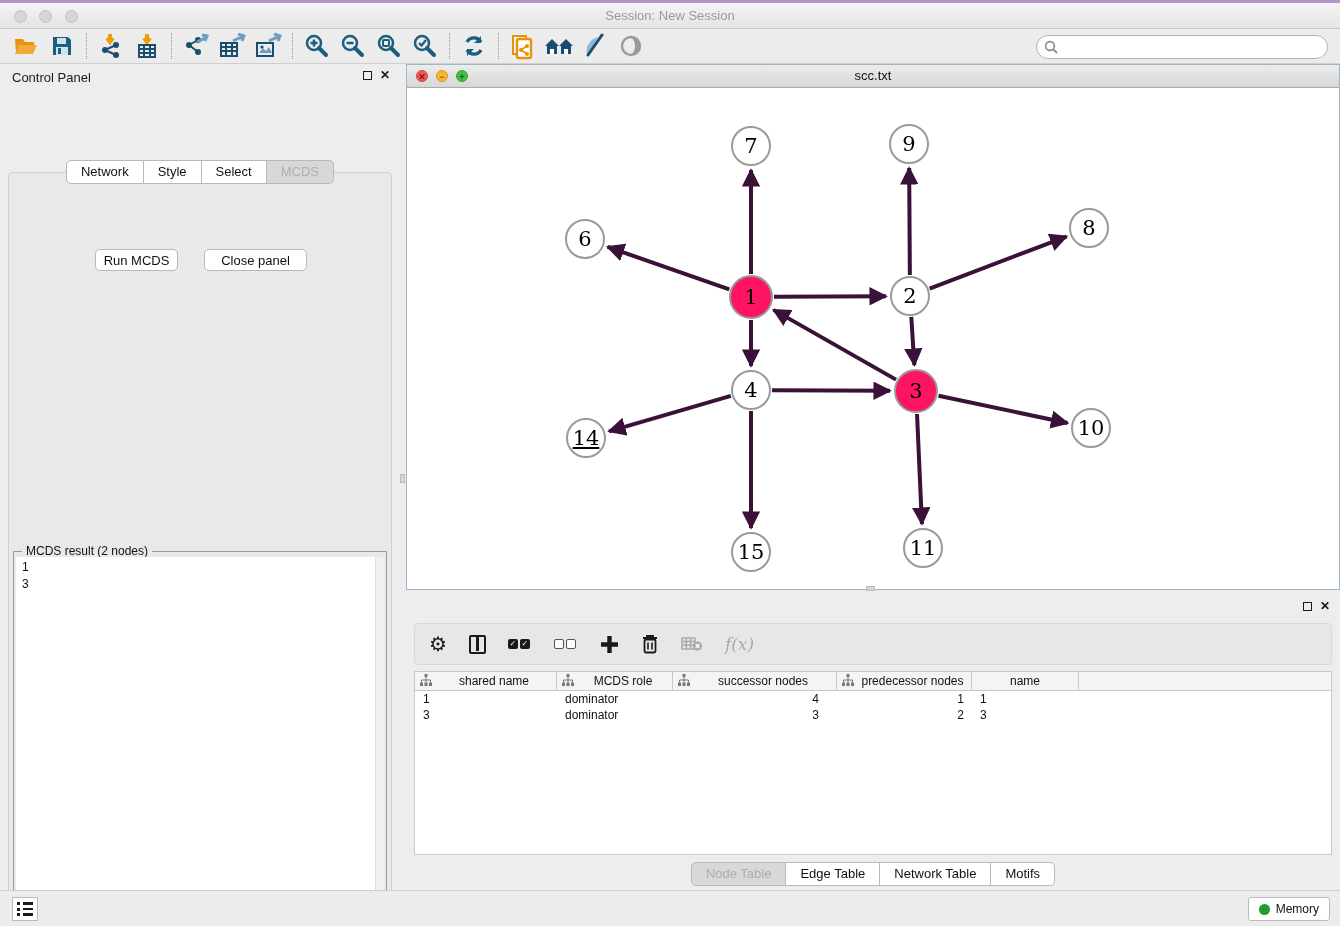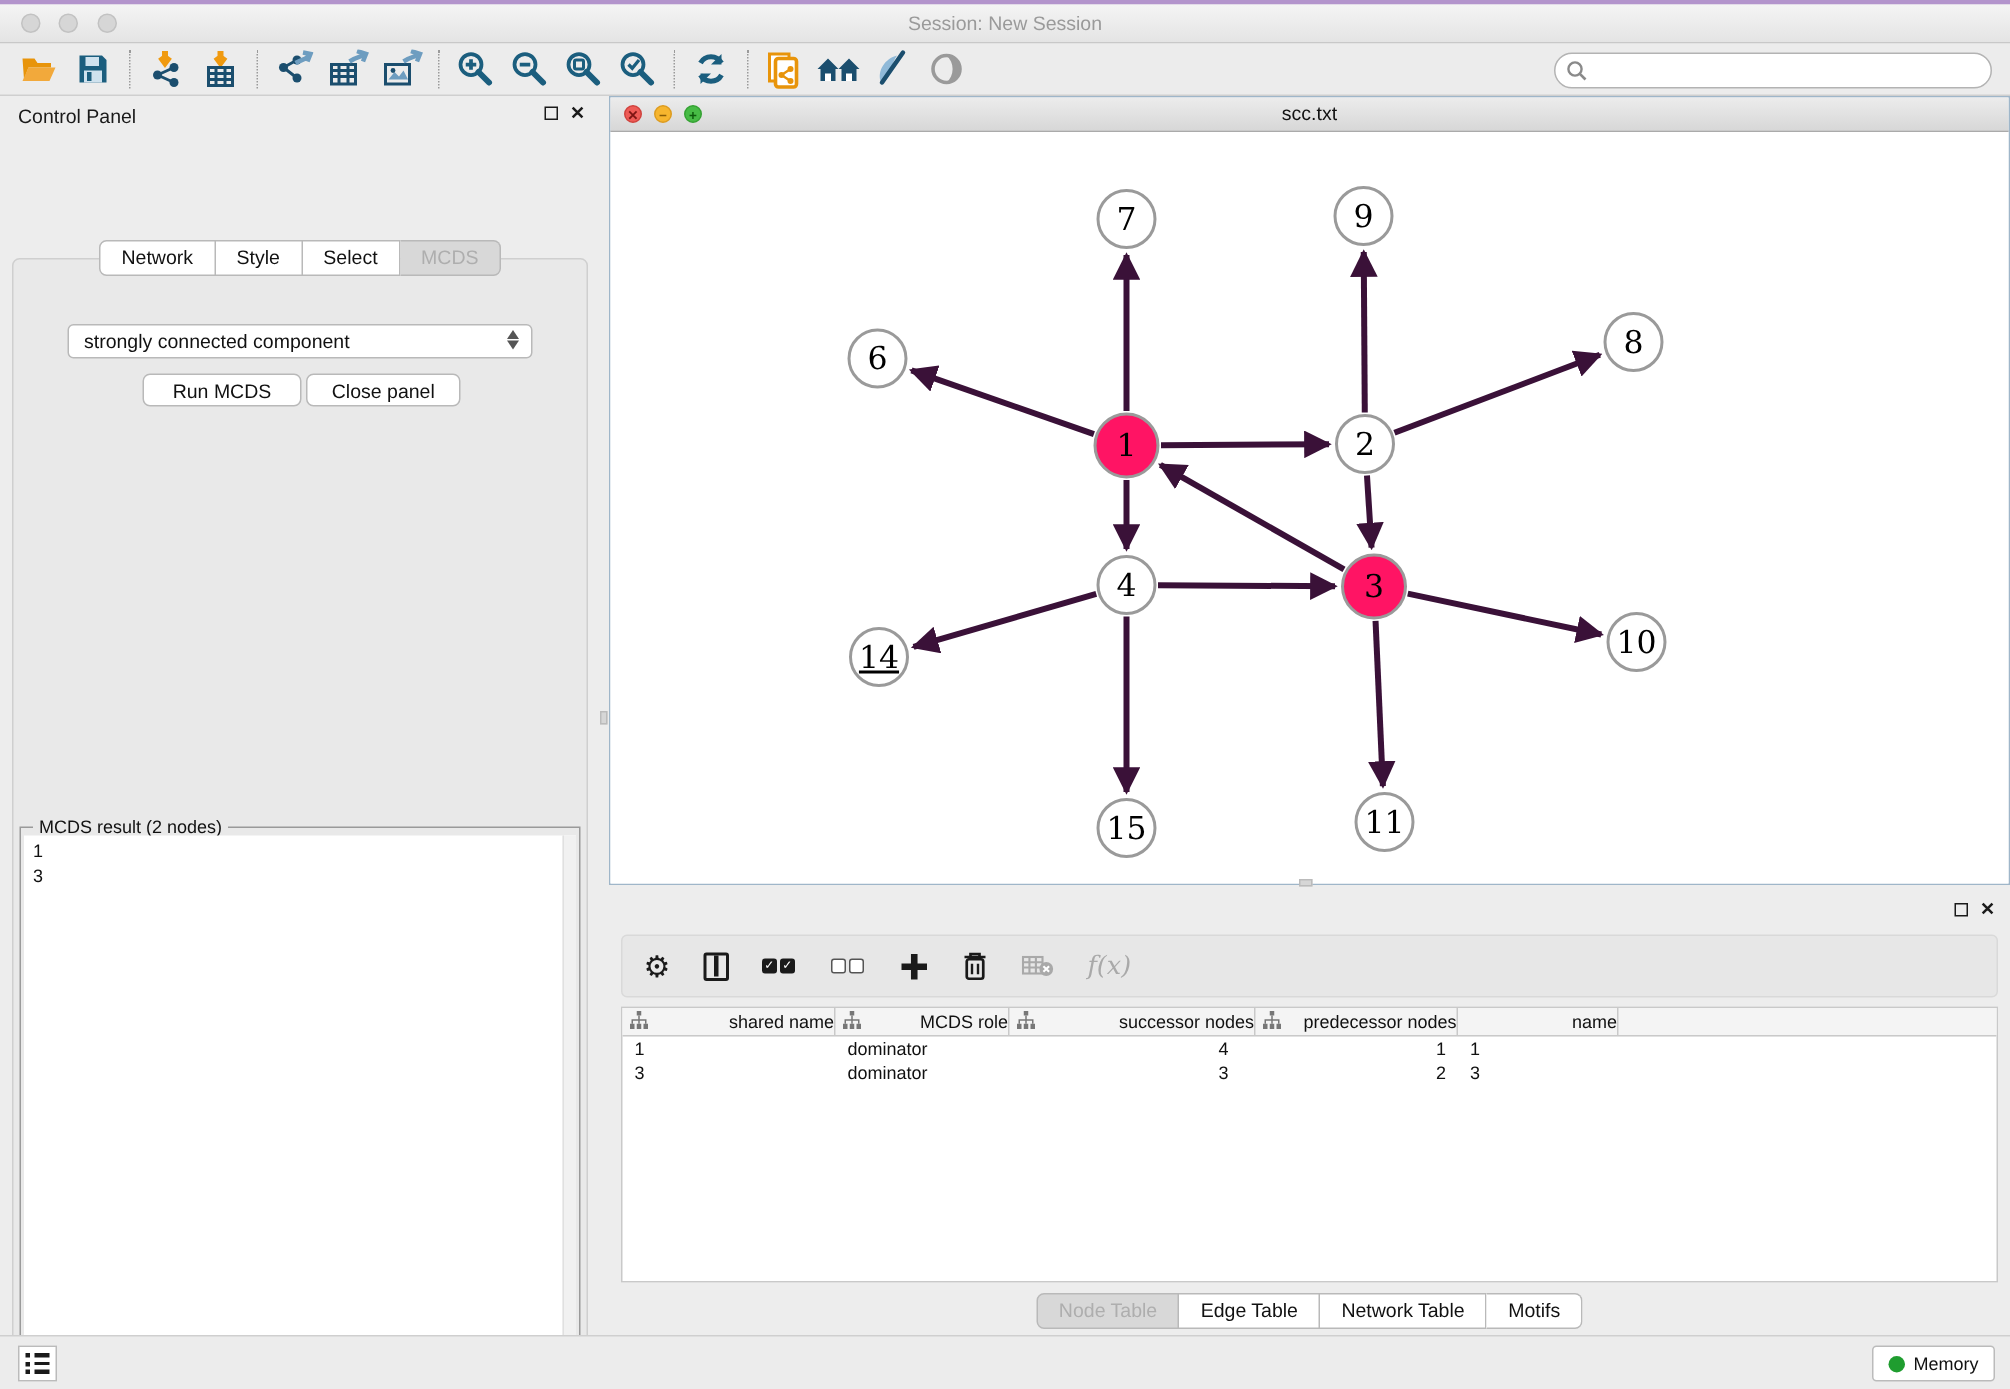--- a/index.html
+++ b/index.html
@@ -37,21 +37,21 @@
   .tab:last-child { border-radius:0 5px 5px 0; }
   .tab.sel { background:#d8d8d8; color:#aeaeae; }
 
   #cp-body { left:8px; top:108px; width:384px; height:775px; background:#e9e9e9; border:1px solid #cfcfcf; border-radius:5px; }
   #opt-label { top:28px; width:100%; text-align:center; font-size:13px; color:#111; }
   #criterion-select { left:36px; top:43px; width:310px; height:23px; background:#fff; border:1px solid #b9b9b9; border-radius:4px; font-size:13px; padding:3px 0 0 10px; color:#111; }
   #criterion-select .spin { position:absolute; right:8px; top:3px; display:flex; flex-direction:column; gap:1px; }
   .tri-up { width:0; height:0; border-left:4px solid transparent; border-right:4px solid transparent; border-bottom:6px solid #555; }
   .tri-dn { width:0; height:0; border-left:4px solid transparent; border-right:4px solid transparent; border-top:6px solid #555; }
   .cp-btn { top:76px; height:22px; background:#fff; border:1px solid #b9b9b9; border-radius:5px; font-size:13px; text-align:center; padding-top:3px; color:#111; }
-  #run-btn { left:86px; width:106px; }
+  #run-btn { left:86px; width:83px; }
   #closep-btn { left:195px; width:103px; }
 
   #result-group { left:4px; top:378px; width:374px; height:375px; border:1px solid #9a9a9a; }
   #result-label { position:absolute; left:8px; top:-8px; background:#e9e9e9; font-size:12px; padding:0 4px; color:#111; }
   #result-text { position:absolute; left:2px; top:5px; width:368px; height:366px; background:#fff; font-size:12px; font-family:"Liberation Sans",sans-serif; color:#111; padding:2px 0 0 6px; line-height:17px; }
   #result-scroll { position:absolute; right:2px; top:5px; width:9px; height:366px; background:#f1f1f1; border-left:1px solid #e0e0e0; }
 
   
   #v-split { left:400px; top:64px; width:6px; height:820px; background:#ededed; }
   #v-split .handle { position:absolute; left:0; top:410px; width:5px; height:9px; background:#d6d6d6; border:1px solid #bbb; }
@@ -78,21 +78,21 @@
   .col-icon { width:17px; height:19px; border:2.5px solid #1a1a1a; border-radius:2px; position:relative; }
   .col-icon::after { content:""; position:absolute; left:5.5px; top:0; width:2.5px; height:14px; background:#1a1a1a; }
   .cb { width:10px; height:10px; display:inline-block; margin-right:2px; }
   .cb.on { background:#1a1a1a; color:#fff; font-size:8px; line-height:10px; text-align:center; border-radius:2px; }
   .cb.off { border:1.5px solid #555; background:#fff; border-radius:2px; }
   .fx { font-family:"DejaVu Serif", serif; font-style:italic; font-size:17px; color:#a9a9a9; }
 
   #tp-table { position:absolute; left:8px; top:76px; width:918px; height:184px; background:#fff; border:1px solid #c9c9c9; }
   #tp-header { display:flex; height:19px; background:#f4f4f4; border-bottom:1px solid #c9c9c9; }
   .th { border-right:1px solid #c9c9c9; font-size:12px; color:#111; display:flex; align-items:center; position:relative; }
-  .th .lbl { flex:1; text-align:right; }
+  .th .lbl { flex:1; text-align:center; }
   .th .tree { margin-left:5px; }
   .tr { display:flex; height:16px; font-size:12px; color:#111; }
   .td { padding:1px 8px 0 8px; white-space:nowrap; overflow:hidden; }
   .num { text-align:right; }
 
   #tp-tabs { top:862px; }
 
   
   #statusbar { left:0; top:890px; width:1340px; height:36px; background:#ececec; border-top:1px solid #cfcfcf; }
   #list-btn { position:absolute; left:12px; top:6px; width:26px; height:24px; background:#fff; border:1px solid #bbb; display:flex; align-items:center; justify-content:center; }
@@ -267,27 +267,20 @@
       <span class="close-x">✕</span>
     </div>
   </div>
   <div id="cp-tabs" class="tabrow">
     <span class="tab">Network</span>
     <span class="tab">Style</span>
     <span class="tab">Select</span>
     <span class="tab sel">MCDS</span>
   </div>
   <div id="cp-body" class="abs">
-    <div id="criterion-select" class="abs">
-      <span>strongly connected component</span>
-      <span class="spin">
-          <span class="tri-up"></span>
-          <span class="tri-dn"></span>
-        </span>
-    </div>
     <div id="run-btn" class="abs cp-btn">Run MCDS</div>
     <div id="closep-btn" class="abs cp-btn">Close panel</div>
 
     <div id="result-group" class="abs">
       <span id="result-label">MCDS result (2 nodes)</span>
       <div id="result-text">
         <div>1</div>
         <div>3</div>
       </div>
       <div id="result-scroll"></div>

